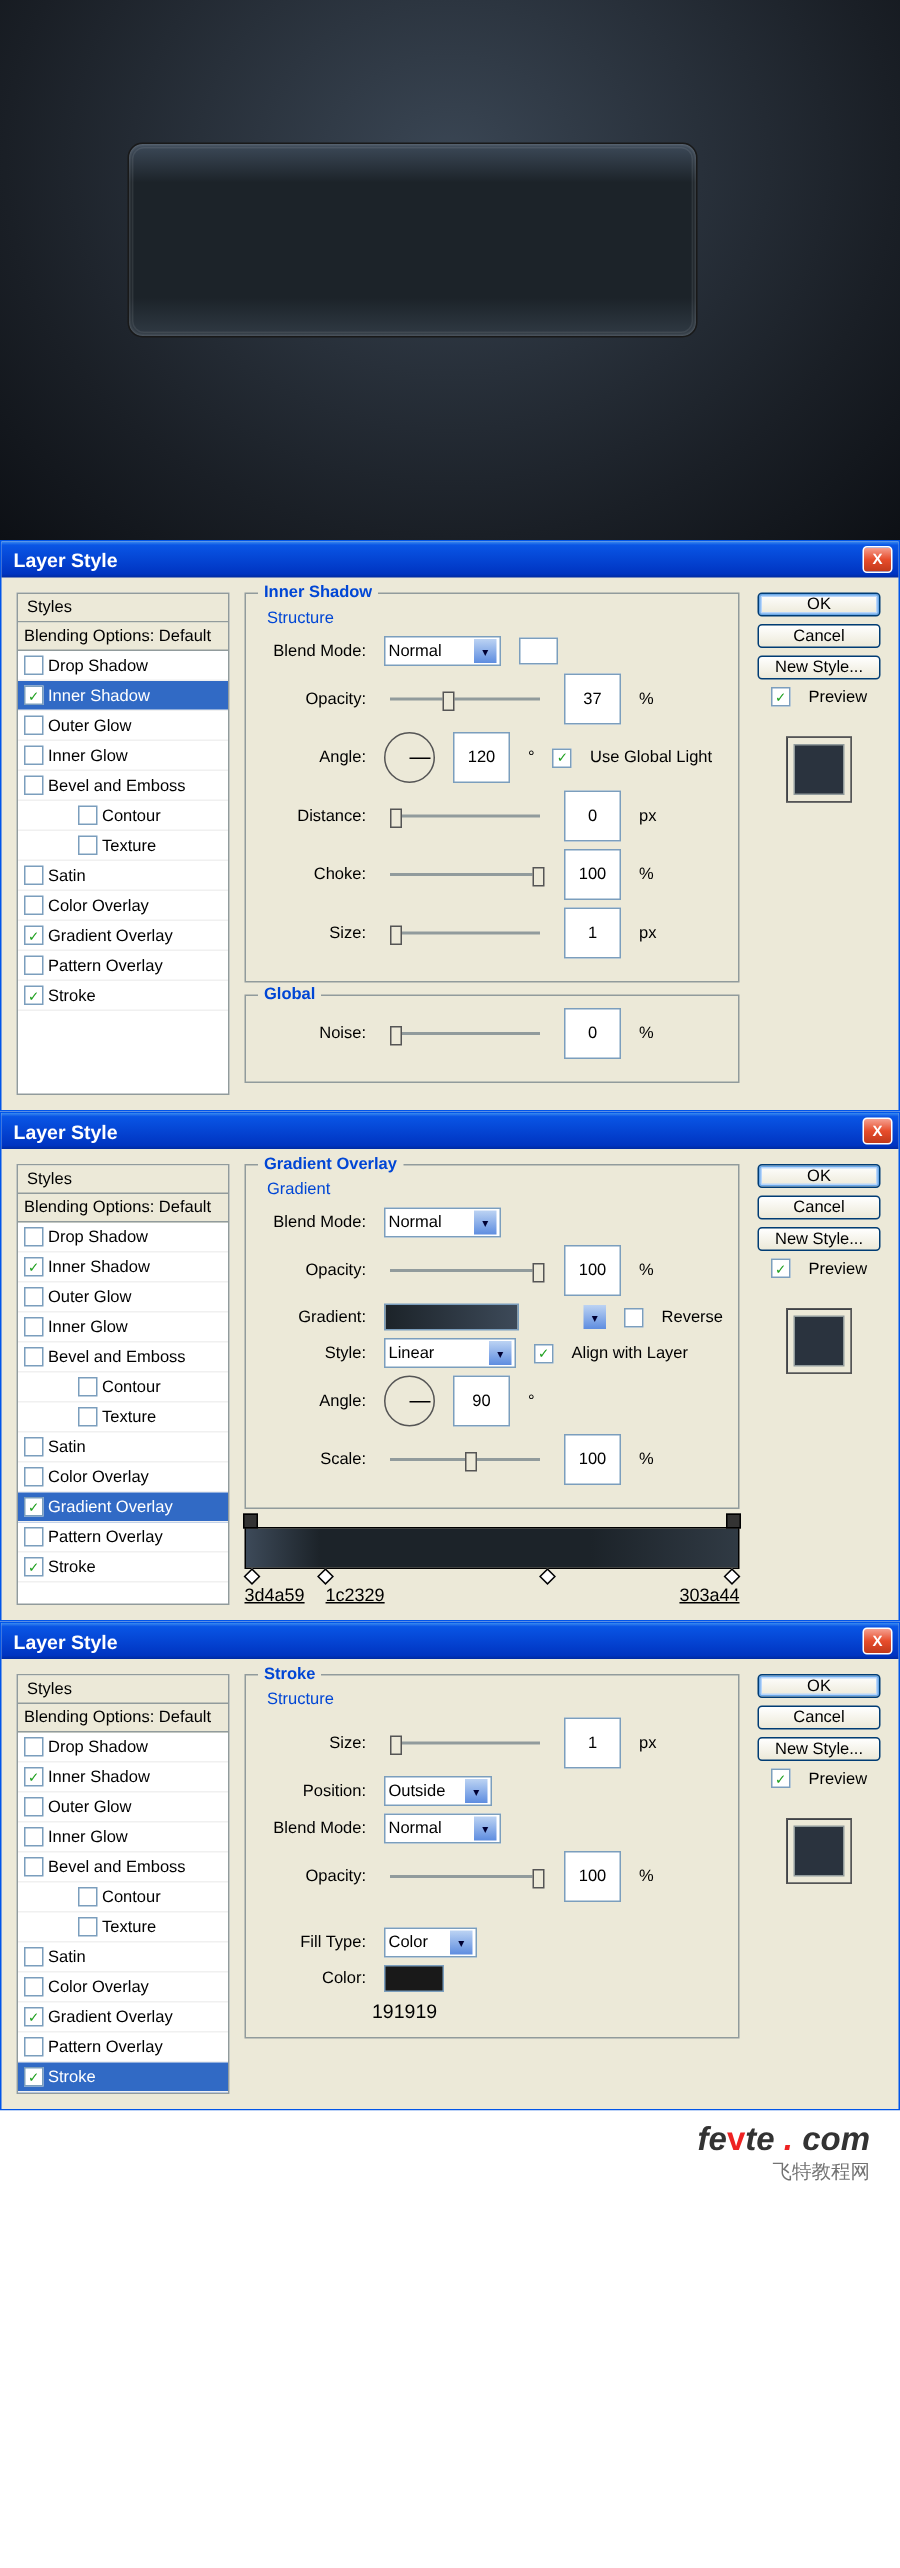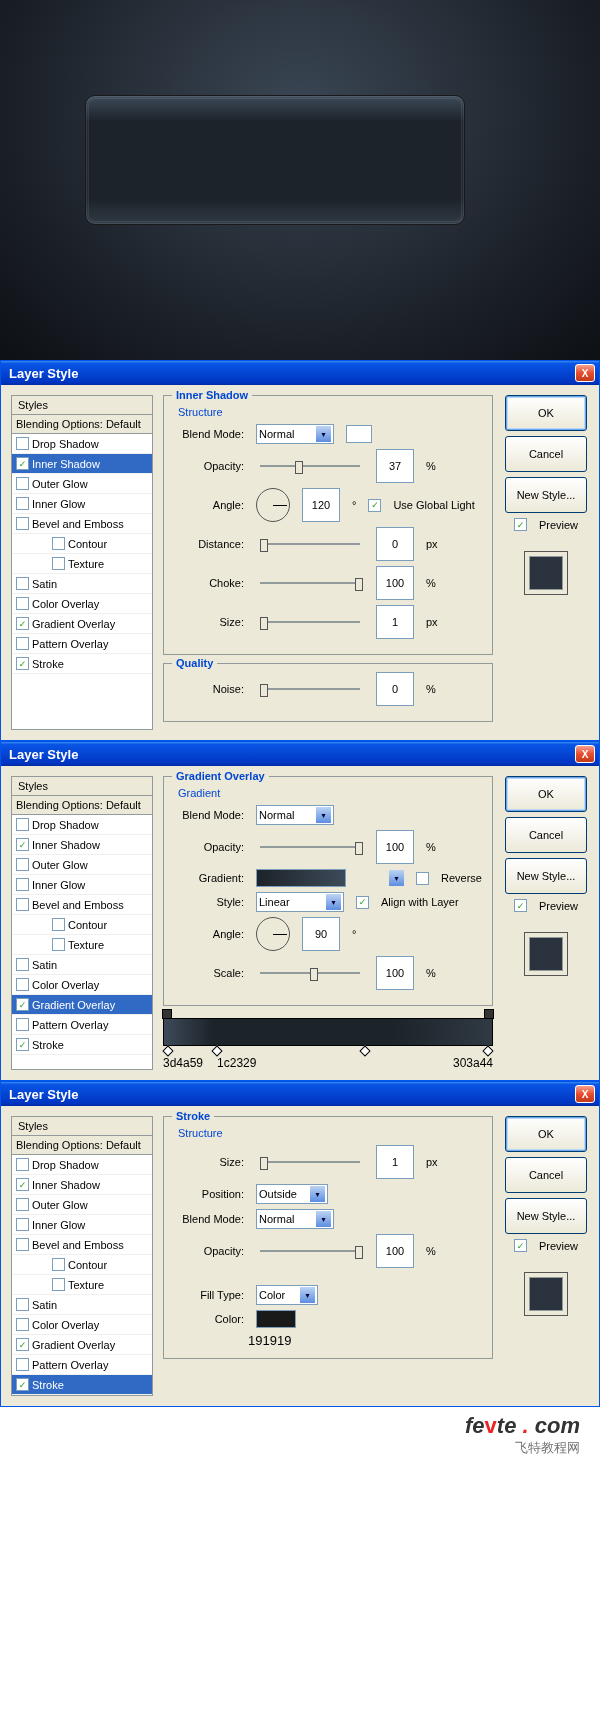--- a/index.html
+++ b/index.html
@@ -38,29 +38,29 @@
 .color-swatch { width: 26px; height: 18px; border: 1px solid #7b9ebd; background: #000; }
 .slider-track { height: 2px; background: #919b9c; width: 100px; position: relative; margin: 0 4px; }
 .slider-thumb { position: absolute; top: -4px; width: 8px; height: 13px; background: #ece9d8; border: 1px solid #555; }
 .num-input { width: 38px; height: 34px; border: 1px solid #7b9ebd; background: #fff; text-align: center; font-size: 11px; }
 .angle-dial { width: 34px; height: 34px; border: 1px solid #555; border-radius: 50%; background: #ece9d8; position: relative; }
 .angle-dial::after { content:''; position: absolute; width: 14px; height: 1px; background: #000; top: 50%; left: 50%; transform-origin: left; }
 .gradient-preview { width: 90px; height: 18px; border: 1px solid #7b9ebd; background: linear-gradient(to right, #1c2329, #3d4a59); }
 .contour-preview { width: 34px; height: 28px; border: 1px solid #7b9ebd; background: linear-gradient(135deg, #fff 50%, #888 50%); }
 
 
-.gradient-editor { margin-top: 12px; }
+.gradient-editor { margin-top: 12px; text-decoration: underline; }
 .gradient-bar { height: 28px; background: linear-gradient(to right, #3d4a59 0%, #1c2329 15%, #1c2329 70%, #303a44 100%); border: 1px solid #000; position: relative; margin: 8px 0 4px 0; }
 .stop-top { position: absolute; top: -10px; width: 10px; height: 10px; background: #333; border: 1px solid #000; }
 .stop-bot { position: absolute; bottom: -10px; width: 8px; height: 8px; background: #fff; border: 1px solid #000; transform: rotate(45deg); }
 .color-labels { display: flex; font-family: Arial; font-size: 12px; margin-top: 10px; }
 
 
 .right-panel { width: 86px; display: flex; flex-direction: column; gap: 5px; align-items: center; }
-.btn { width: 82px; height: 36px; border: 1px solid #003c74; background: linear-gradient(#fff, #ece9d8); border-radius: 3px; font-size: 11px; cursor: pointer; display: flex; align-items: center; justify-content: center; }
+.btn { width: 82px; height: 16px; border: 1px solid #003c74; background: linear-gradient(#fff, #ece9d8); border-radius: 3px; font-size: 11px; cursor: pointer; display: flex; align-items: center; justify-content: center; }
 .btn.focus { box-shadow: 0 0 0 1px #6ca9e8 inset, 0 0 0 2px #b8d6fb inset; }
 .preview-swatch { width: 44px; height: 44px; background: #2a333e; border: 1px solid #555; margin-top: 10px; box-shadow: inset 0 0 0 4px #ece9d8, inset 0 0 0 5px #919b9c; padding: 5px; }
 
 
 .watermark { position: relative; height: 60px; background: #fff; width: 600px; }
 .watermark-text { position: absolute; right: 20px; top: 6px; font-family: Arial; }
 .wm-main { font-size: 22px; font-weight: bold; font-style: italic; color: #333; }
 .wm-main .red { color: #e22; font-style: normal; }
 .wm-sub { font-size: 13px; color: #737373; text-align: right; }
 </style>
@@ -179,21 +179,21 @@
         <div class="form-row">
           <span class="form-label">Size:</span>
           <div class="slider-track">
               <div class="slider-thumb" style="left:0"></div>
             </div>
           <input class="num-input" value="1" style="">
           <span>px</span>
         </div>
       </div>
       <div class="fieldset">
-        <div class="fieldset-title">Quality</div>
+        <div class="fieldset-title">Global</div>
         <div class="form-row">
           <span class="form-label">Noise:</span>
           <div class="slider-track">
               <div class="slider-thumb" style="left:0"></div>
             </div>
           <input class="num-input" value="0" style="">
           <span>%</span>
         </div>
       </div>
     </div>

